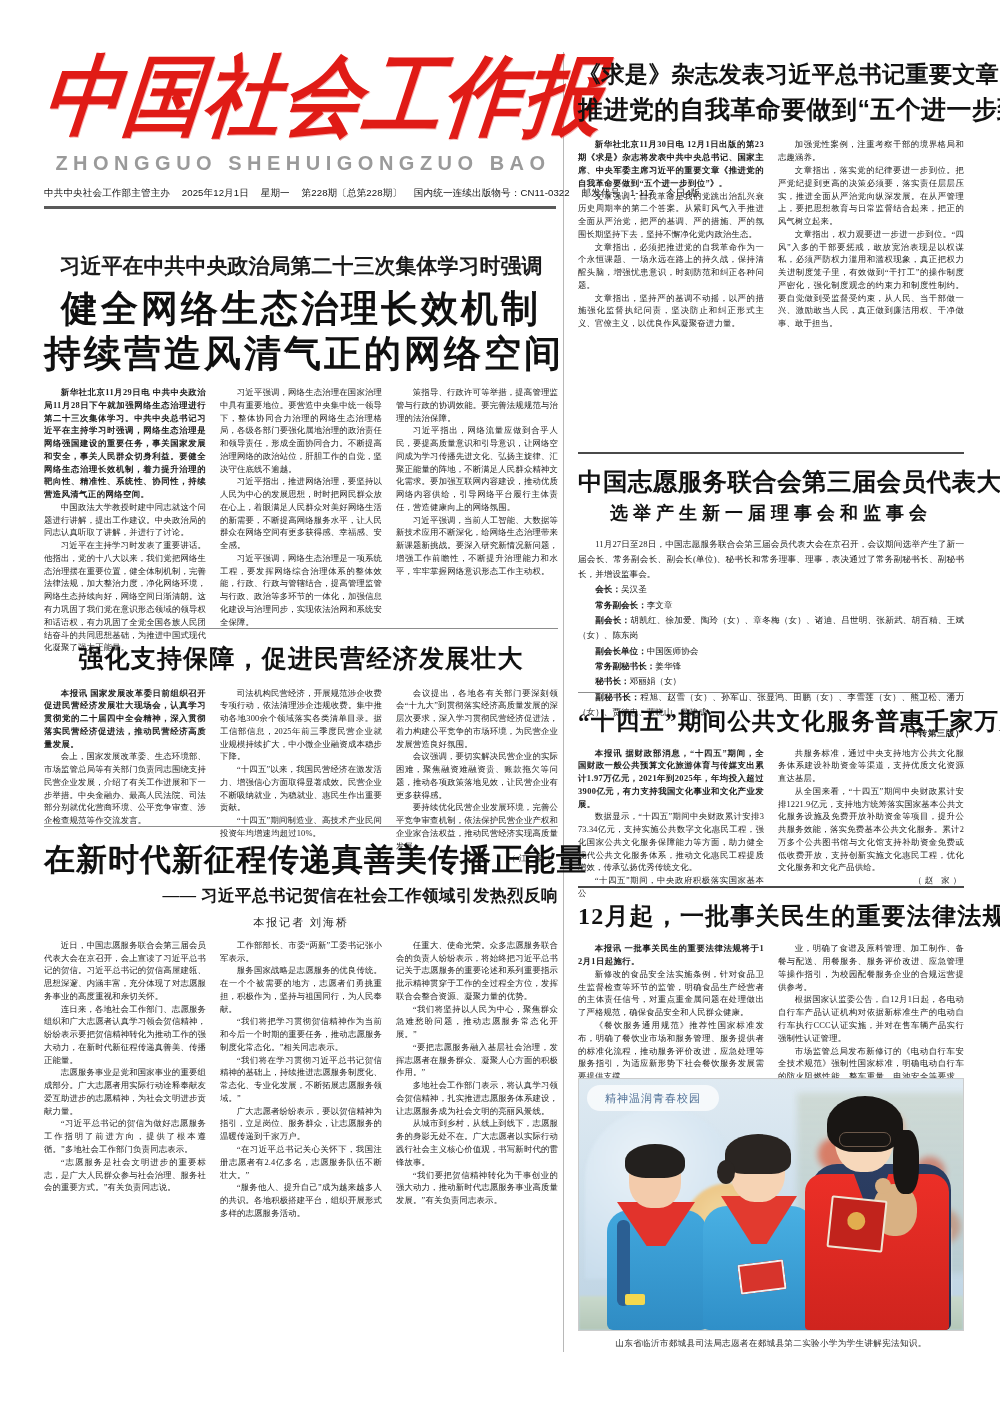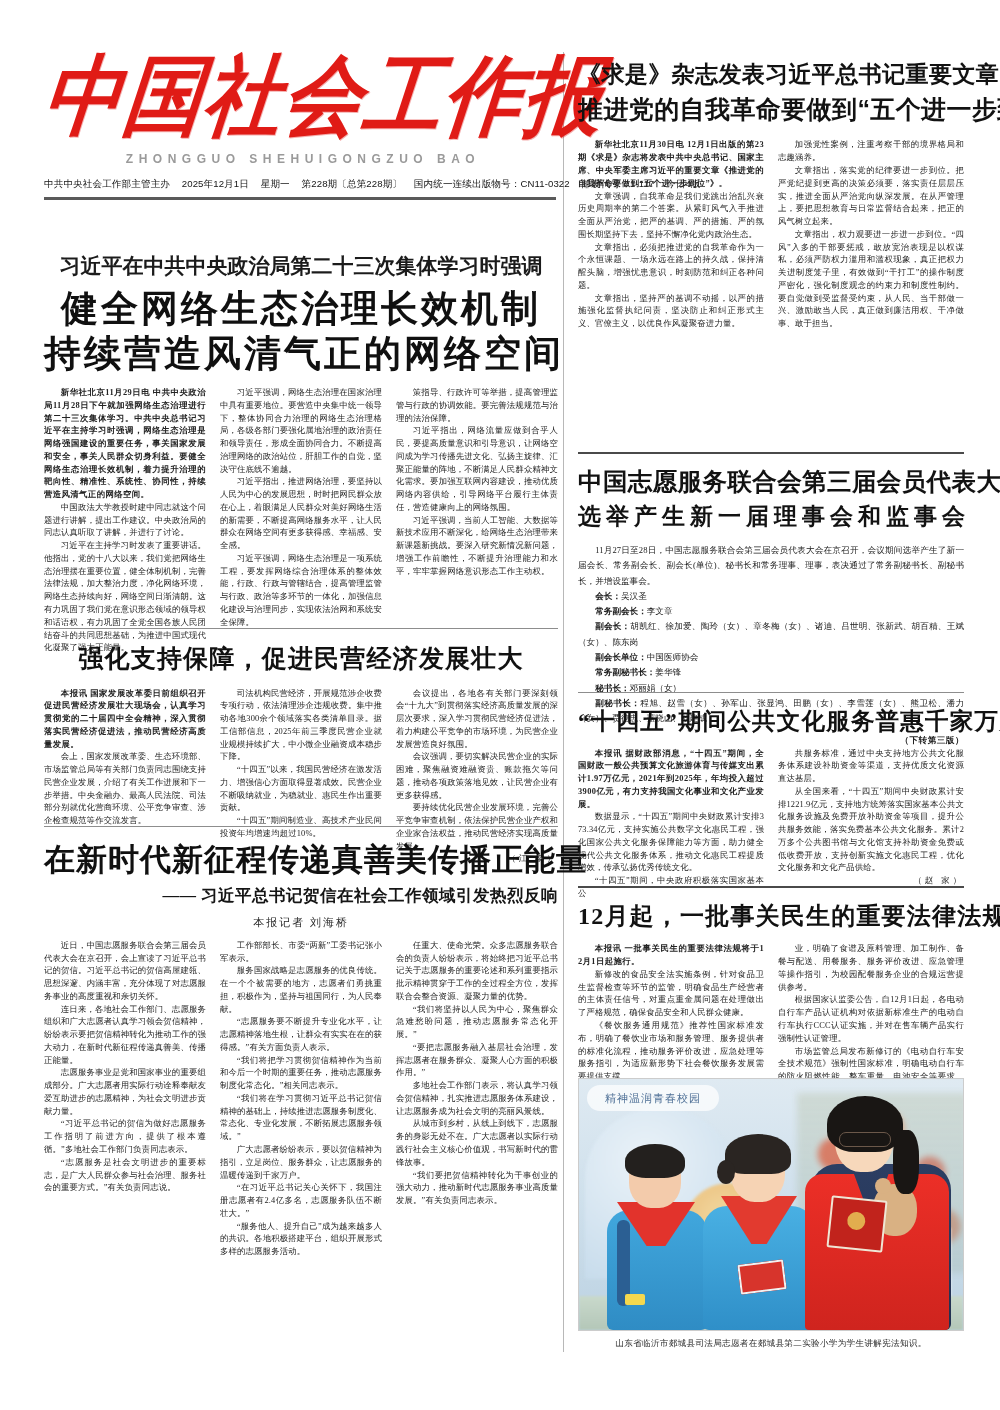--- a/index.html
+++ b/index.html
@@ -40,21 +40,21 @@
     white-space: nowrap;
     text-align: center;
     font-style: italic;
     transform: skewX(-6deg) scaleY(1.12);
     transform-origin: left center;
     text-shadow: 1px 1px 0 rgba(224,27,22,0.35);
   }
   .logo-py {
     text-align: center;
     font-family: "Liberation Sans", sans-serif;
-    font-size: 12px;
+    font-size: 20px;
     font-weight: 700;
     letter-spacing: 5.5px;
     color: #9a9a9a;
     margin-top: 16px;
     margin-left: 6px;
   }
   .masthead-info {
     margin-top: 12px;
     font-family: "Liberation Sans", sans-serif;
     font-size: 9.6px;
@@ -489,21 +489,20 @@
       <div class="body-cols" style="width:162px;">
         <p>近日，中国志愿服务联合会第三届会员代表大会在京召开，会上宣读了习近平总书记的贺信。习近平总书记的贺信高屋建瓴、思想深邃、内涵丰富，充分体现了对志愿服务事业的高度重视和亲切关怀。</p>
         <p>连日来，各地社会工作部门、志愿服务组织和广大志愿者认真学习领会贺信精神，纷纷表示要把贺信精神转化为推动工作的强大动力，在新时代新征程传递真善美、传播正能量。</p>
         <p>志愿服务事业是党和国家事业的重要组成部分。广大志愿者用实际行动诠释奉献友爱互助进步的志愿精神，为社会文明进步贡献力量。</p>
         <p>“习近平总书记的贺信为做好志愿服务工作指明了前进方向，提供了根本遵循。”多地社会工作部门负责同志表示。</p>
         <p>“志愿服务是社会文明进步的重要标志，是广大人民群众参与社会治理、服务社会的重要方式。”有关负责同志说。</p>
       </div>
       <div class="body-cols" style="width:162px;">
         <p>工作部部长、市委“两新”工委书记张小军表示。</p>
         <p>服务国家战略是志愿服务的优良传统。在一个个被需要的地方，志愿者们勇挑重担，积极作为，坚持与祖国同行，为人民奉献。</p>
-        <p>“志愿服务要不断提升专业化水平，让志愿精神落地生根，让群众有实实在在的获得感。”有关方面负责人表示。</p>
         <p>“我们将把学习贯彻贺信精神作为当前和今后一个时期的重要任务，推动志愿服务制度化常态化。”相关同志表示。</p>
         <p>“我们将在学习贯彻习近平总书记贺信精神的基础上，持续推进志愿服务制度化、常态化、专业化发展，不断拓展志愿服务领域。”</p>
         <p>广大志愿者纷纷表示，要以贺信精神为指引，立足岗位、服务群众，让志愿服务的温暖传递到千家万户。</p>
         <p>“在习近平总书记关心关怀下，我国注册志愿者有2.4亿多名，志愿服务队伍不断壮大。”</p>
         <p>“服务他人、提升自己”成为越来越多人的共识。各地积极搭建平台，组织开展形式多样的志愿服务活动。</p>
       </div>
       <div class="body-cols" style="width:162px;">
         <p>任重大、使命光荣。众多志愿服务联合会的负责人纷纷表示，将始终把习近平总书记关于志愿服务的重要论述和系列重要指示批示精神贯穿于工作的全过程全方位，发挥联合会整合资源、凝聚力量的优势。</p>
         <p>“我们将坚持以人民为中心，聚焦群众急难愁盼问题，推动志愿服务常态化开展。”</p>
         <p>“要把志愿服务融入基层社会治理，发挥志愿者在服务群众、凝聚人心方面的积极作用。”</p>
@@ -532,21 +531,21 @@
         <p>文章指出，权力观要进一步进一步到位。“四风”入多的干部要惩戒，敢放宽治表现是以权谋私，必须严防权力滥用和滥权现象，真正把权力关进制度笼子里，有效做到“干打工”的操作制度严密化，强化制度观念的约束力和制度性制约。要自觉做到受监督受约束，从人民、当干部做一兴、激励敢当人民，真正做到廉洁用权、干净做事、敢于担当。</p>
       </div>
     </div>
   </div>
 
   <div class="blk" style="left:578px; top:452px; width:386px;">
     <div class="hrule-thick"></div>
     <div style="height:12px;"></div>
     <div class="head-lg" style="font-size:24.5px;">中国志愿服务联合会第三届会员代表大会</div>
     <div style="height:4px;"></div>
-    <div class="head-lg spaced" style="font-size:23px;text-align:center;">选举产生新一届理事会和监事会</div>
+    <div class="head-lg spaced" style="font-size:18px;text-align:center;">选举产生新一届理事会和监事会</div>
     <div style="height:12px;"></div>
     <div class="officers">
       <div class="row" style="font-weight:400;">11月27日至28日，中国志愿服务联合会第三届会员代表大会在京召开，会议期间选举产生了新一届会长、常务副会长、副会长(单位)、秘书长和常务理事、理事，表决通过了常务副秘书长、副秘书长，并增设监事会。</div>
       <div class="row">
         <span class="role">会长：</span><span>吴汉圣</span>
       </div>
       <div class="row">
         <span class="role">常务副会长：</span><span>李文章</span>
       </div>
       <div class="row">

